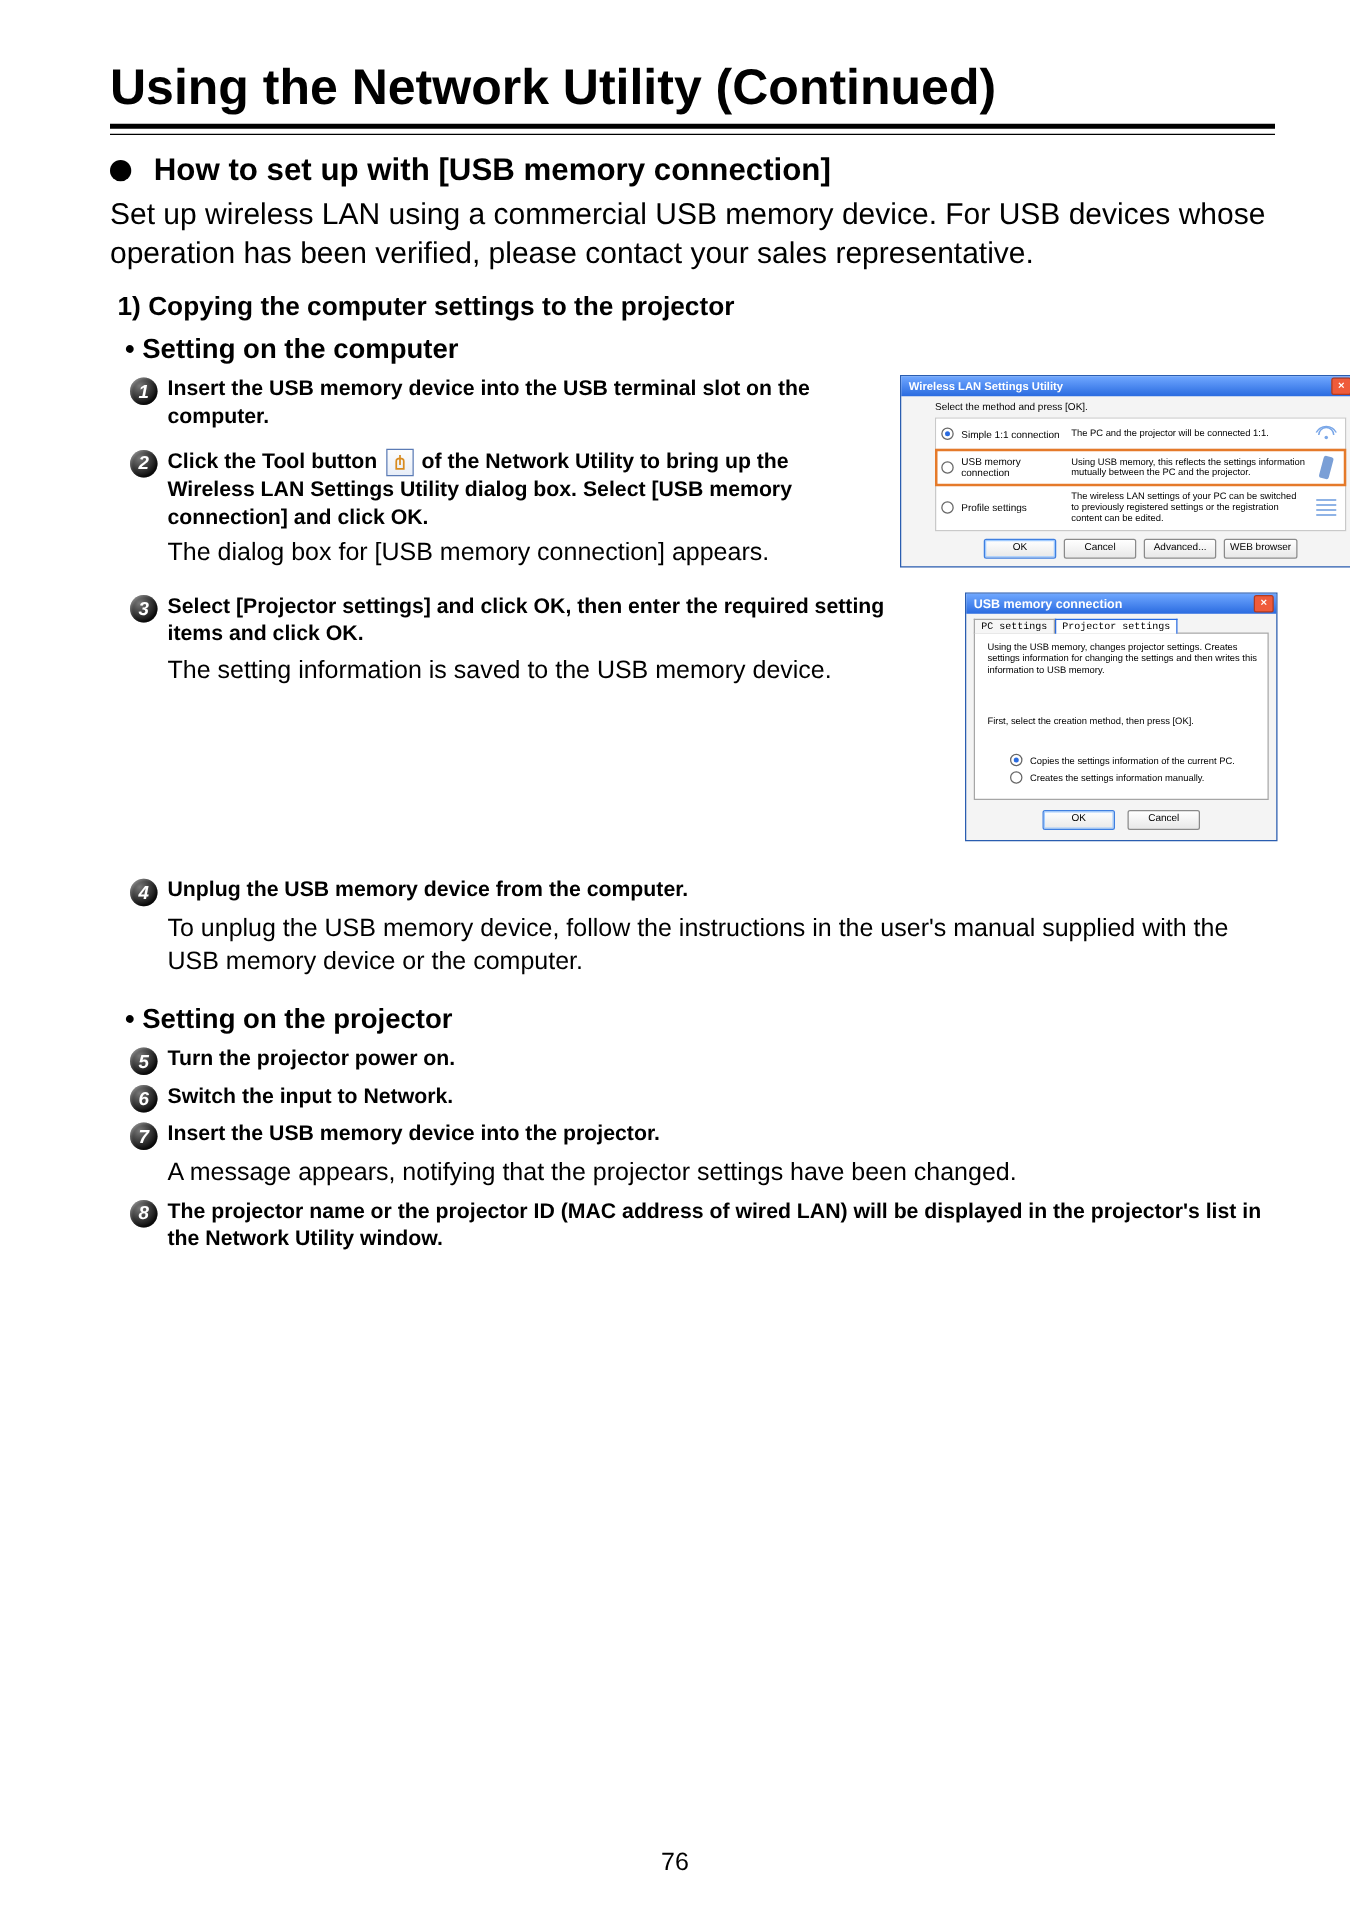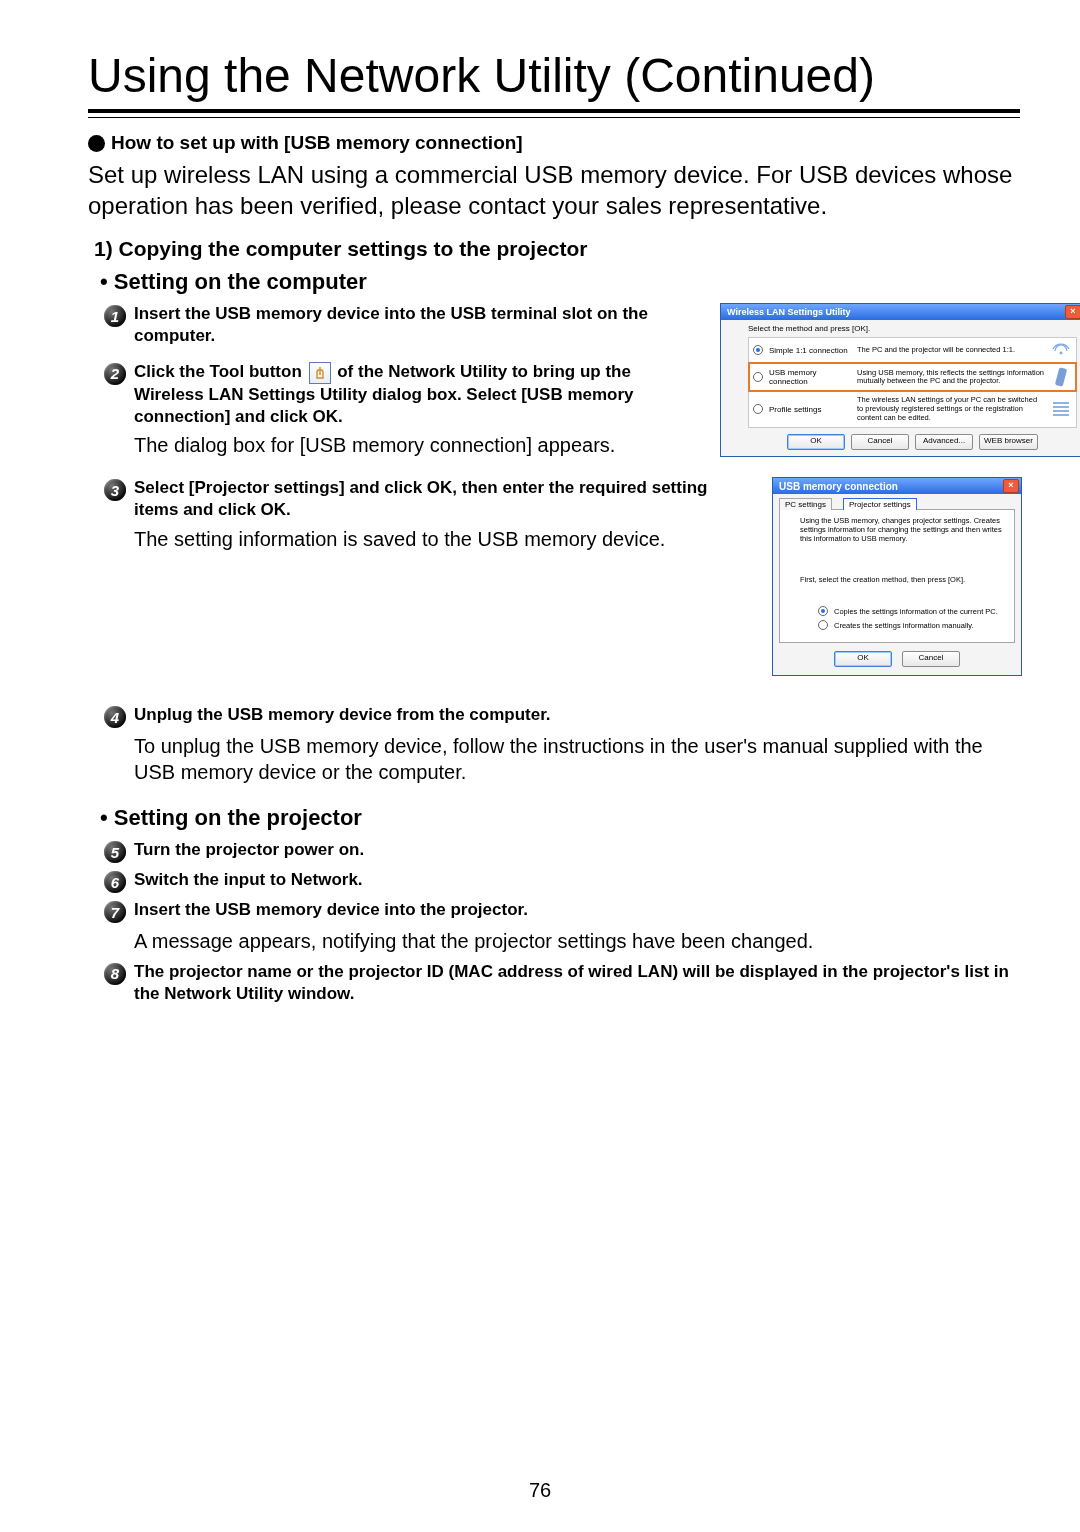--- a/index.html
+++ b/index.html
@@ -13,41 +13,41 @@
     color: #000;
   }
   .page {
     position: relative;
     width: 1080px;
     height: 1532px;
     box-sizing: border-box;
     padding: 48px 60px 0 88px;
   }
   .page-title {
-    font-size: 48px;
-    font-weight: normal;
+    font-size: 40px;
+    font-weight: bold;
     margin: 0 0 6px 0;
   }
   .hr-thick {
     border: 0;
     border-top: 4px solid #000;
     margin: 0 0 4px 0;
   }
   .hr-thin {
     border: 0;
     border-top: 1px solid #000;
     margin: 0 0 14px 0;
   }
   .subheading {
-    font-size: 19px;
+    font-size: 25px;
     font-weight: bold;
     margin: 0 0 6px 0;
     display: flex;
     align-items: center;
-    gap: 6px;
+    gap: 18px;
   }
   .solid-circle {
     display: inline-block;
     width: 17px;
     height: 17px;
     border-radius: 50%;
     background: #000;
     flex: 0 0 auto;
   }
   .intro {
@@ -199,31 +199,31 @@
   
   .dlg2 {
     width: 248px;
     border: 1px solid #2a5db0;
     background: #f4f4f4;
     font-size: 8px;
     margin-left: 12px;
   }
   .dlg2 .dlg-titlebar { font-size: 10px; }
   .dlg2-body { padding: 4px 6px 8px 6px; }
-  .dlg2-tabs { display:flex; gap:11px; margin-bottom: -1px; }
+  .dlg2-tabs { display:flex; gap:0; margin-bottom: -1px; font-family: Liberation Mono, monospace; }
   .dlg2-tab {
     border: 1px solid #a6a6a6; border-bottom: none;
     background: #f6f6f6;
     padding: 1px 5px; font-size: 8px;
   }
   .dlg2-tab.active { background:#fff; border-color:#2a6be0; position:relative; z-index:2; }
   .dlg2-panel {
     border: 1px solid #a6a6a6;
     background: #fff;
-    padding: 6px 6px 8px 20px;
+    padding: 6px 6px 8px 10px;
   }
   .dlg2-desc { font-size: 7.5px; line-height: 1.2; margin-bottom: 32px; }
   .dlg2-sub { font-size: 7.5px; margin: 12px 0 22px 0; }
   .dlg2-radios { padding-left: 18px; }
   .dlg2-radio-row { display:flex; align-items:center; gap:6px; font-size:7.5px; margin-bottom:4px; }
   .dlg2-btns { display:flex; gap:10px; justify-content:center; padding-top:8px; }
 
   .page-num {
     position: absolute;
     bottom: 30px;

